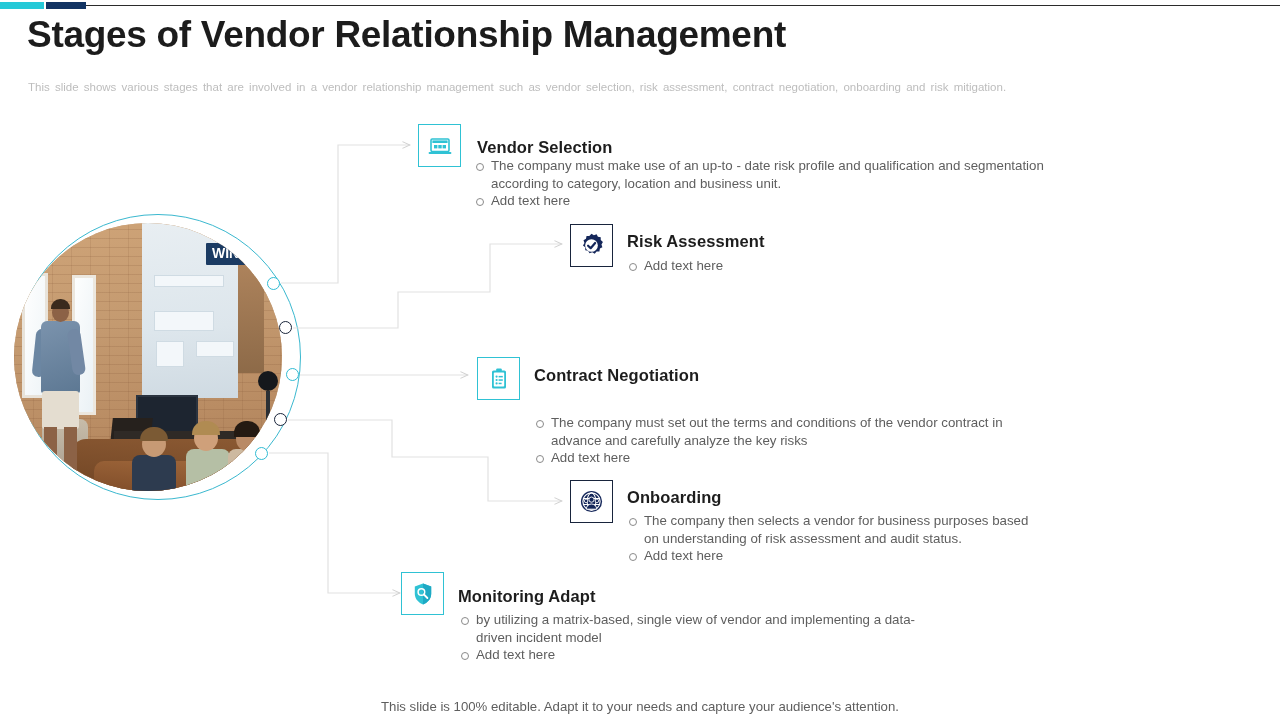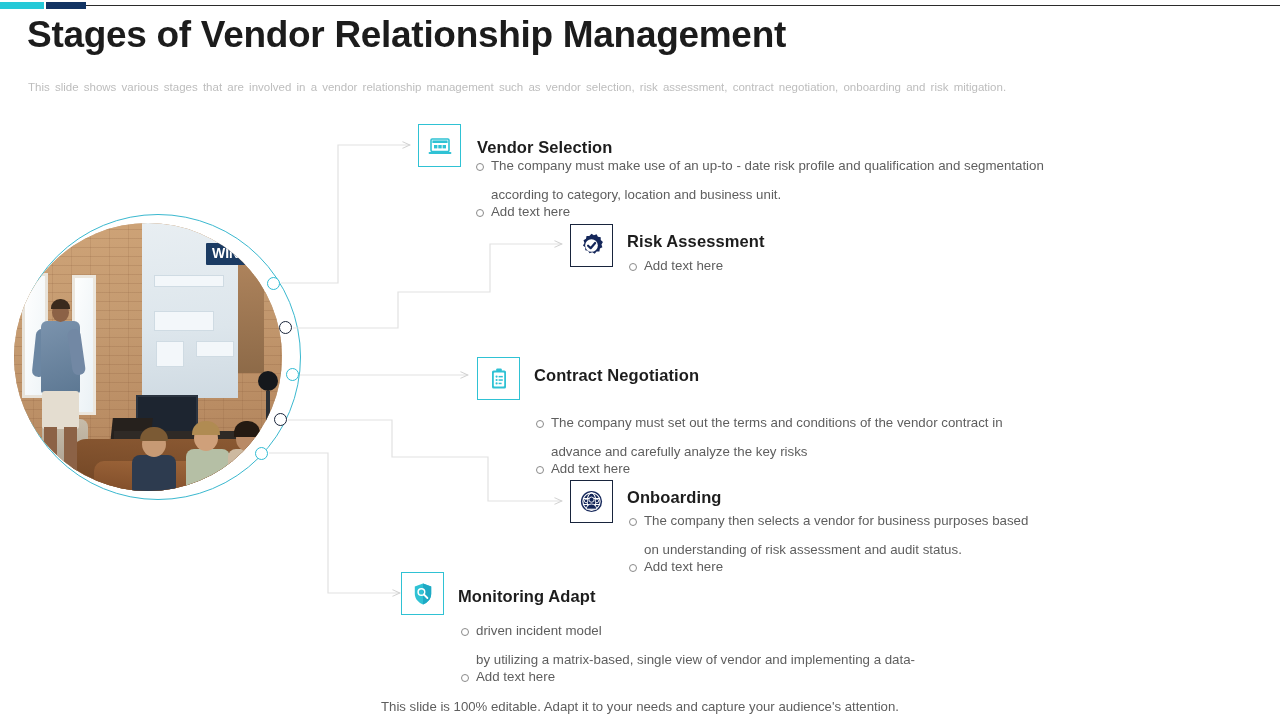--- a/index.html
+++ b/index.html
@@ -169,21 +169,21 @@
     position:absolute; font-size:16.5px; font-weight:bold;
     color:#1d1d1d; white-space:nowrap; letter-spacing:0.1px;
   }
   .bullets { position:absolute; }
   .bullet { position:relative; padding-left:16px; font-size:13.3px; color:#5e5e5e; line-height:17.6px; }
   .bullet::before {
     content:""; position:absolute; left:1px; top:6px;
     width:6px; height:6px; border-radius:50%;
     border:1px solid #8a8a8a;
   }
-  .bullet .l2 { display:block;margin-top:11px; }
+  .bullet .l2 { display:block; }
 
   
   #footer-note {
     position:absolute; left:0; top:699px; width:1280px;
     text-align:center; font-size:13.2px; color:#5e5e5e;
   }
 </style>
 </head>
 <body>
 
@@ -359,22 +359,22 @@
     <svg width="26" height="26" viewBox="0 0 26 26" aria-hidden="true">
       <path d="M13,2.6 l8.2,3 v7.2 c0,5.4 -4.1,9.3 -8.2,10.6 c-4.1,-1.3 -8.2,-5.2 -8.2,-10.6 V5.6 z" fill="#2fc2d4"></path>
       <path d="M13,2.6 l8.2,3 v7.2 c0,5.4 -4.1,9.3 -8.2,10.6 z" fill="#1ea9c4"></path>
       <circle cx="11.4" cy="11" r="3.3" fill="none" stroke="#ffffff" stroke-width="1.5"></circle>
       <path d="M13.9,13.5 L17.4,17" stroke="#ffffff" stroke-width="1.8" stroke-linecap="round"></path>
     </svg>
   </div>
   <div class="stage-title" style="left:458px; top:587px;">Monitoring Adapt</div>
   <div class="bullets" style="left:460px; top:611px; width:640px;">
     <div class="bullet">
+      <span class="l2">by utilizing a matrix-based, single view of vendor and implementing a data-</span>
       <span class="l2">driven incident model</span>
-      <span class="l2">by utilizing a matrix-based, single view of vendor and implementing a data-</span>
     </div>
     <div class="bullet">
       <span>Add text here</span>
     </div>
   </div>
 </div>
 
 <div id="footer-note">This slide is 100% editable. Adapt it to your needs and capture your audience's attention.</div>
 
 </body></html>

